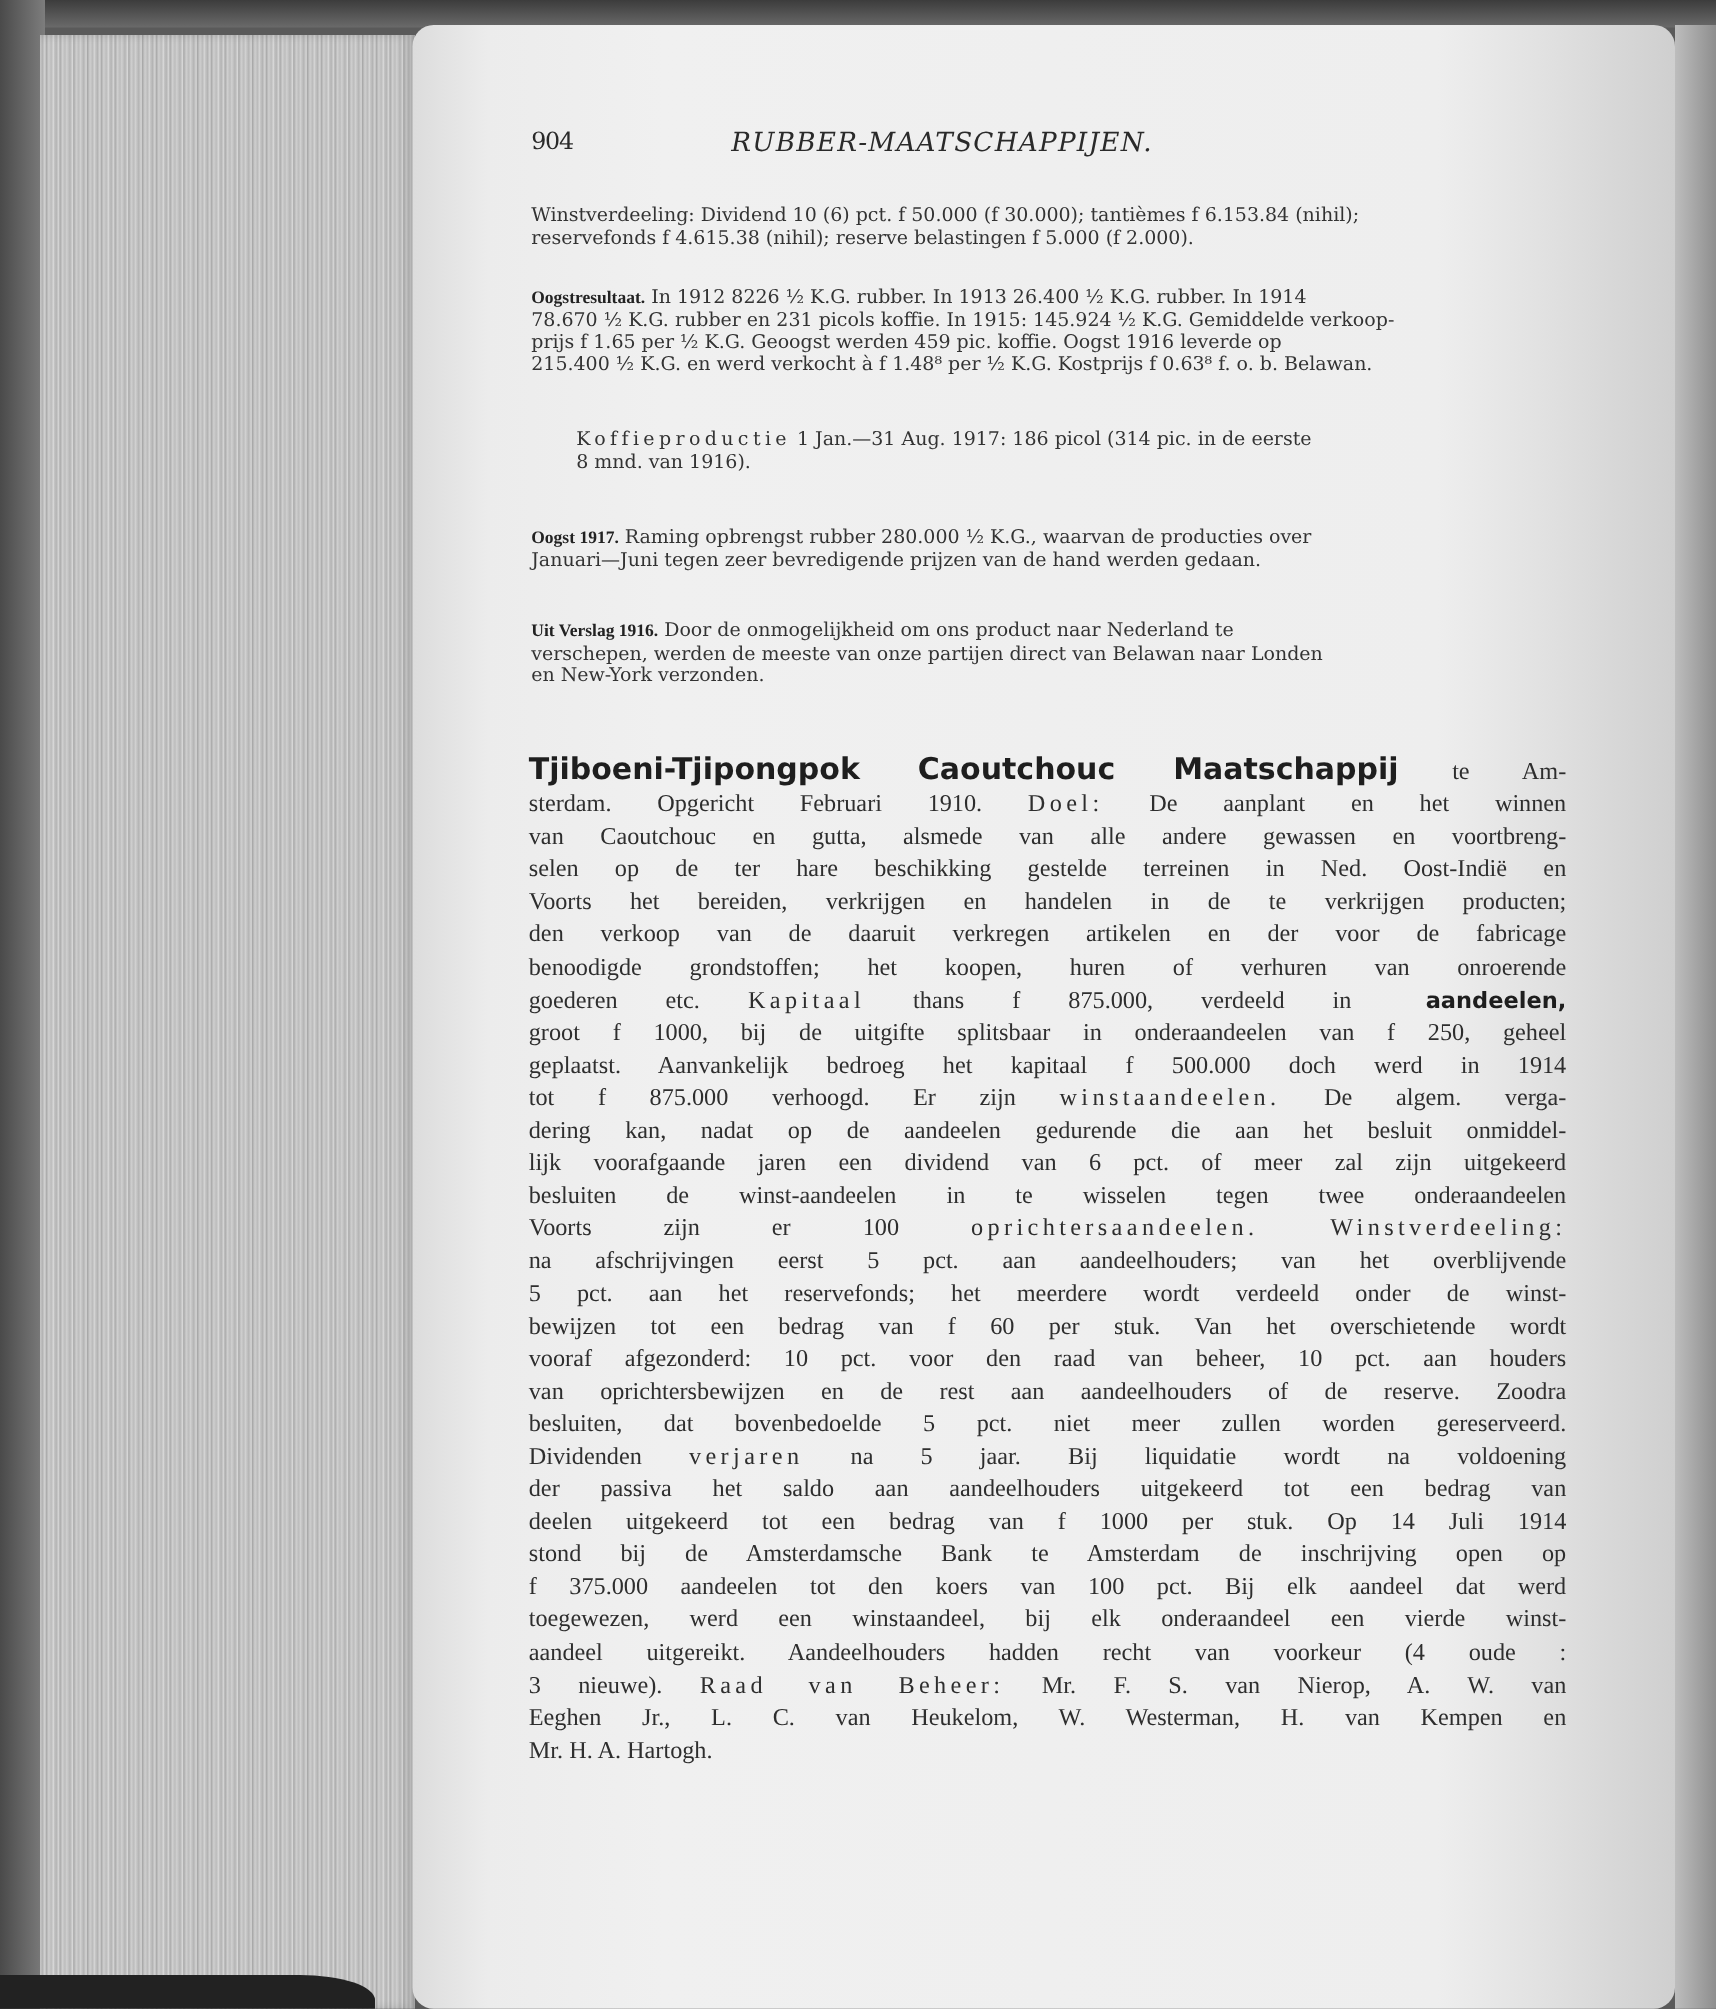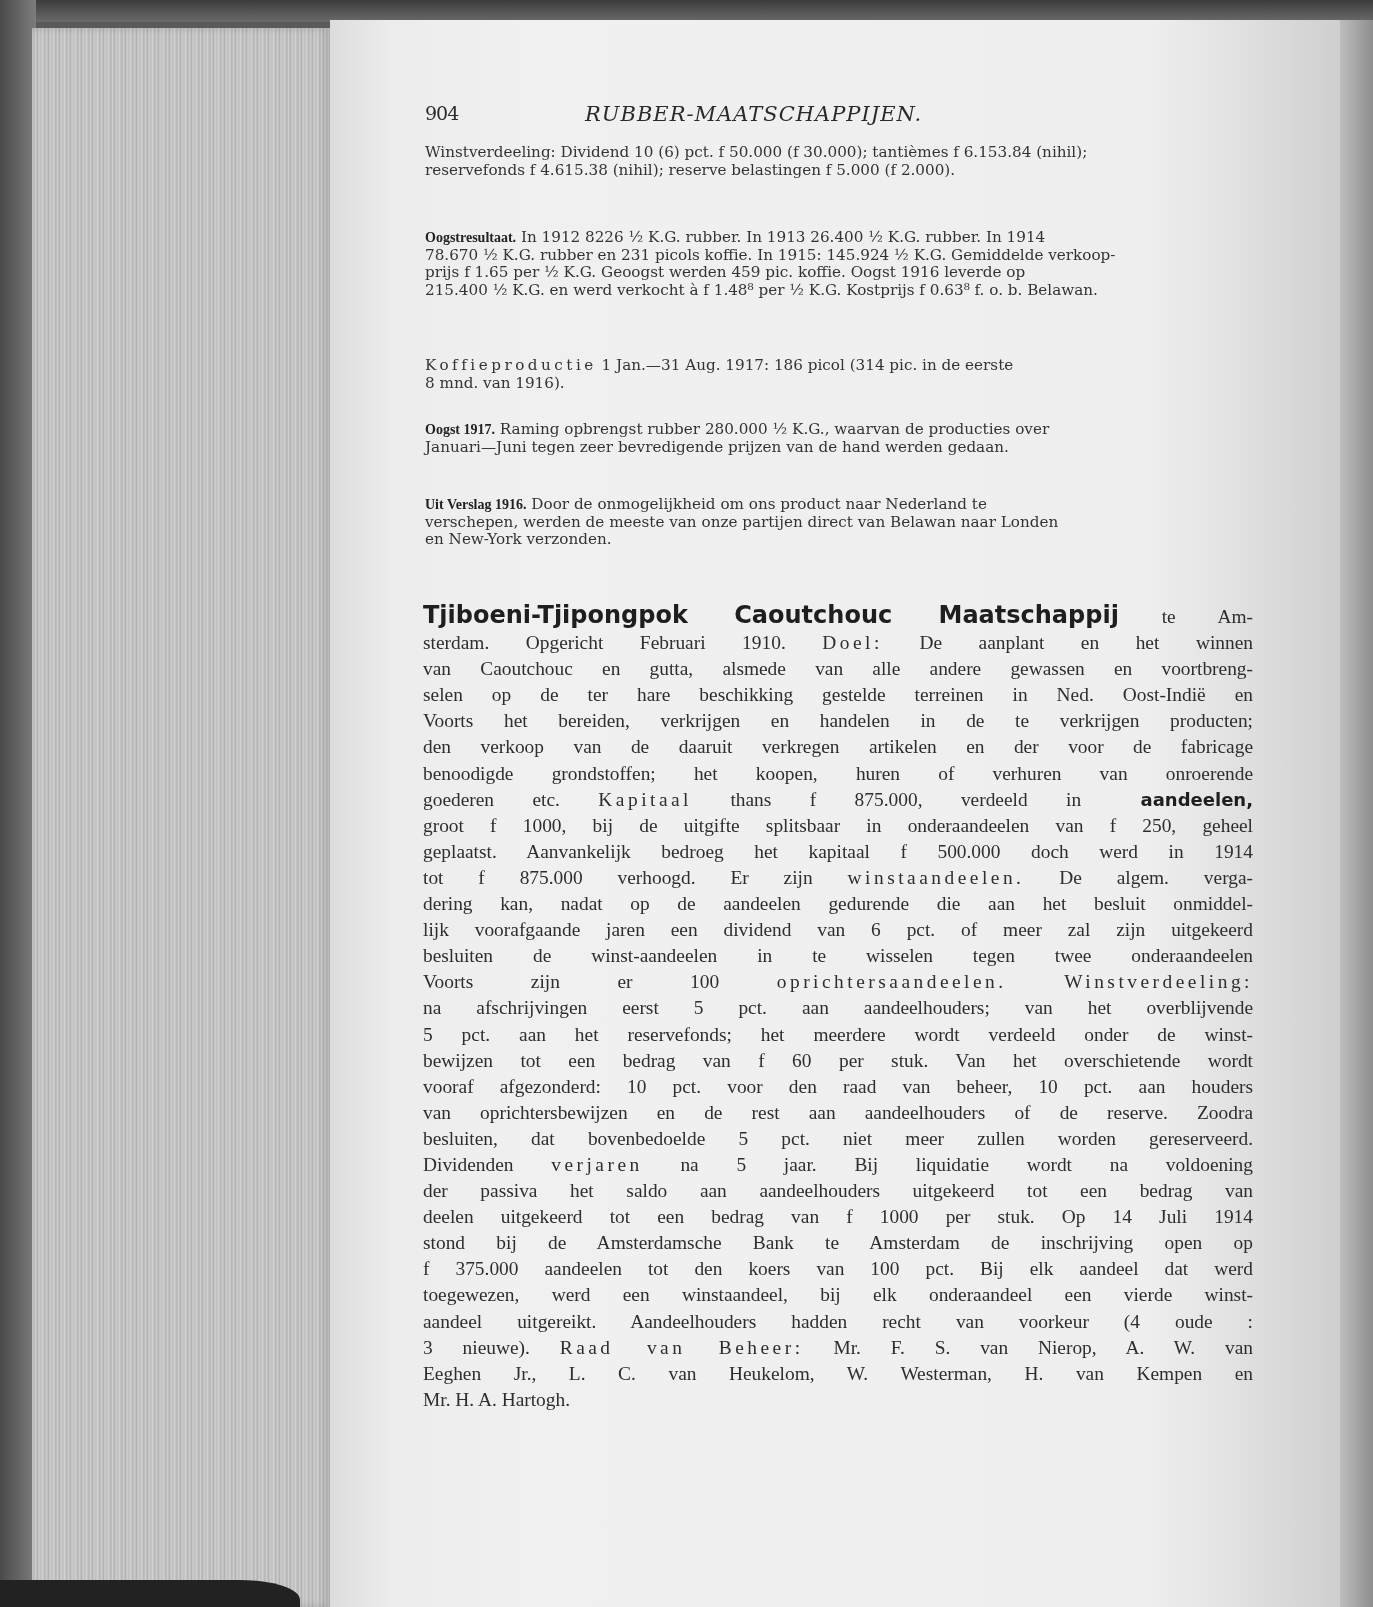--- a/index.html
+++ b/index.html
@@ -17,20 +17,21 @@
       repeating-linear-gradient(90deg,
         #c9c9c9 0px,#b4b4b4 2px,#d6d6d6 4px,#a9a9a9 5px,#cfcfcf 7px,#bcbcbc 9px,#d9d9d9 11px);
     box-shadow: inset -6px 0 8px rgba(0,0,0,0.15);
   }
   .bottom-dark { position:absolute; left:0; top:1580px; width:300px; height:27px;
     background:#222; border-top-right-radius:60px 20px; }
   .page {
     position:absolute; left:330px; top:20px; width:1010px; height:1587px;
     background:linear-gradient(90deg,#dcdcdc 0px,#ececec 60px,#f0f0f0 200px,#eeeeee 820px,#e2e2e2 900px,#cfcfcf 1010px);
     color:#2a2a2a;
+    border-radius:17px;
   }
   .right-edge { position:absolute; left:1340px; top:20px; width:33px; height:1587px;
     background:linear-gradient(90deg,#bdbdbd,#8e8e8e); }
   .header { position:absolute; top:82px; left:95px; width:800px; height:30px; }
   .page-number { position:absolute; left:0; top:0; font-size:19px; letter-spacing:-1px; }
   .running-head { position:absolute; left:160px; top:0; font-size:21px; font-style:italic; letter-spacing:1px; }
 
   .small { position:absolute; left:95px; width:815px; font-size:15.2px; line-height:17.5px;
     font-family:"DejaVu Serif", serif; text-align:justify; color:#333; }
   .small p { margin:0; }
@@ -53,33 +54,33 @@
 <div class="bottom-dark"></div>
 <div class="right-edge"></div>
 
 <div class="page">
 
   <div class="header">
     <span class="page-number">904</span>
     <span class="running-head">RUBBER-MAATSCHAPPIJEN.</span>
   </div>
 
-  <div class="small" style="top:124px;">
+  <div class="small" style="top:144px;">
     <p>Winstverdeeling: Dividend 10 (6) pct. f 50.000 (f 30.000); tantièmes f 6.153.84 (nihil);</p>
     <p>reservefonds f 4.615.38 (nihil); reserve belastingen f 5.000 (f 2.000).</p>
   </div>
 
   <div class="small" style="top:209px;">
     <p><span class="lead">Oogstresultaat.</span><span> In 1912 8226 ½ K.G. rubber. In 1913 26.400 ½ K.G. rubber. In 1914</span></p>
     <p>78.670 ½ K.G. rubber en 231 picols koffie. In 1915: 145.924 ½ K.G. Gemiddelde verkoop-</p>
     <p>prijs f 1.65 per ½ K.G. Geoogst werden 459 pic. koffie. Oogst 1916 leverde op</p>
     <p>215.400 ½ K.G. en werd verkocht à f 1.48⁸ per ½ K.G. Kostprijs f 0.63⁸ f. o. b. Belawan.</p>
   </div>
 
-  <div class="small" style="top:337px;">
+  <div class="small" style="top:323px;margin-left:36px;">
     <p><span class="spaced">Koffieproductie</span><span> 1 Jan.—31 Aug. 1917: 186 picol (314 pic. in de eerste</span></p>
     <p>8 mnd. van 1916).</p>
   </div>
 
   <div class="small" style="top:401px;">
     <p><span class="lead">Oogst 1917.</span><span> Raming opbrengst rubber 280.000 ½ K.G., waarvan de producties over</span></p>
     <p>Januari—Juni tegen zeer bevredigende prijzen van de hand werden gedaan.</p>
   </div>
 
   <div class="small" style="top:476px;">

